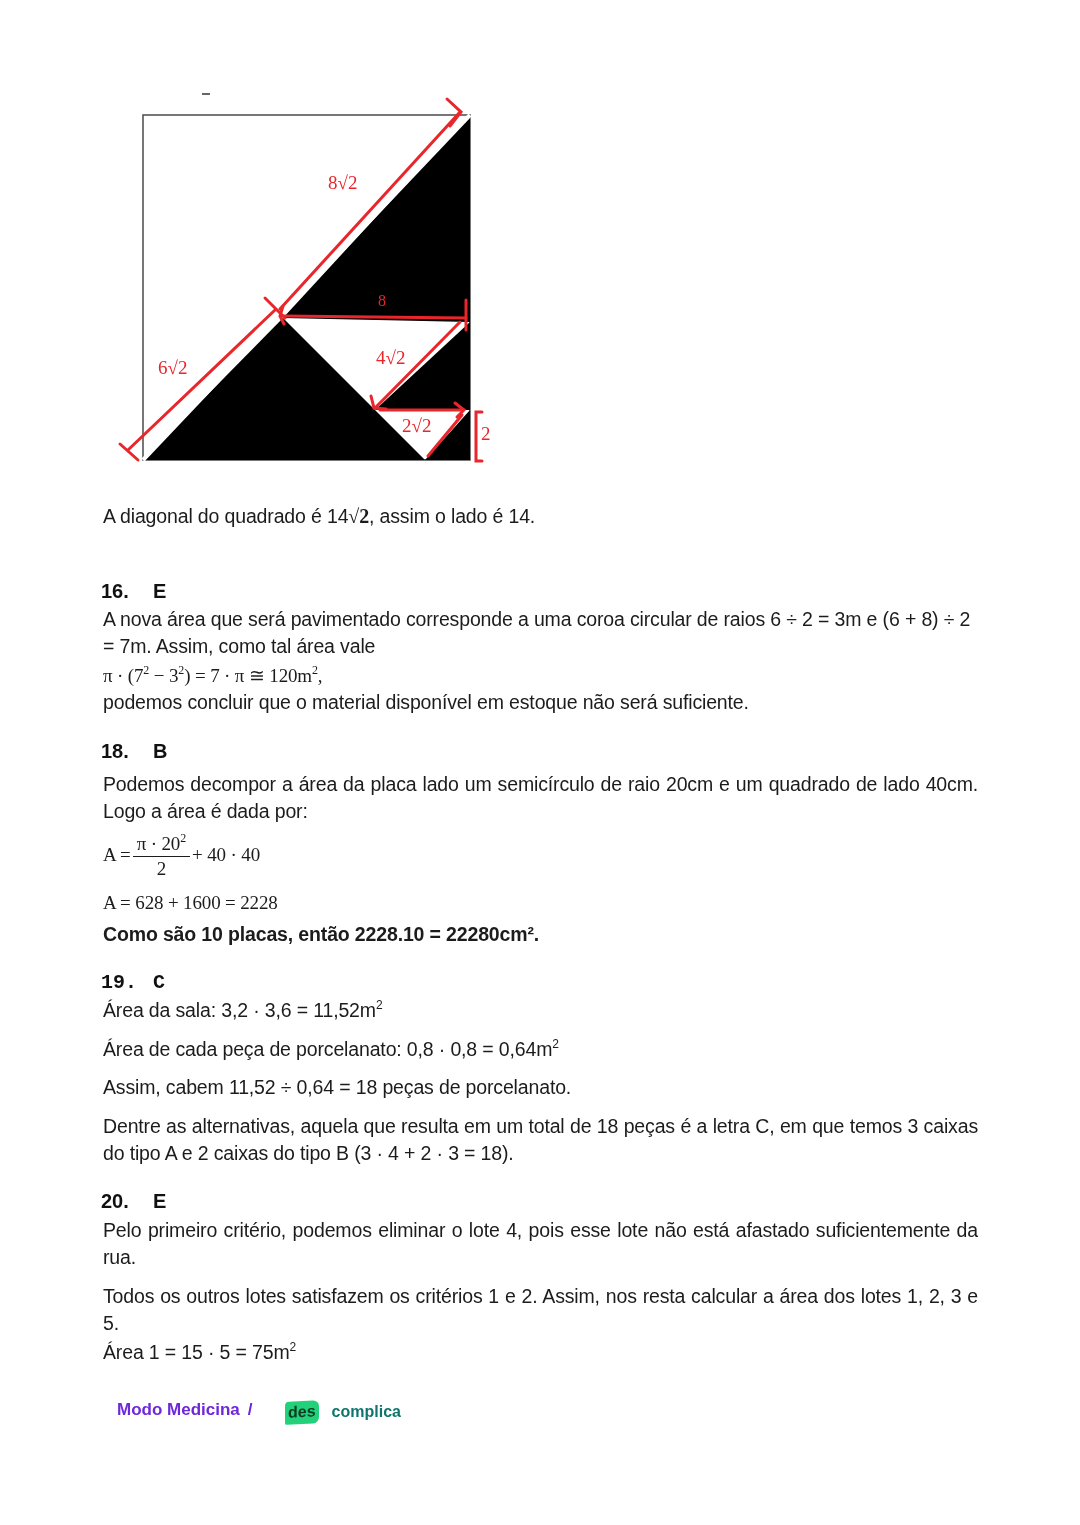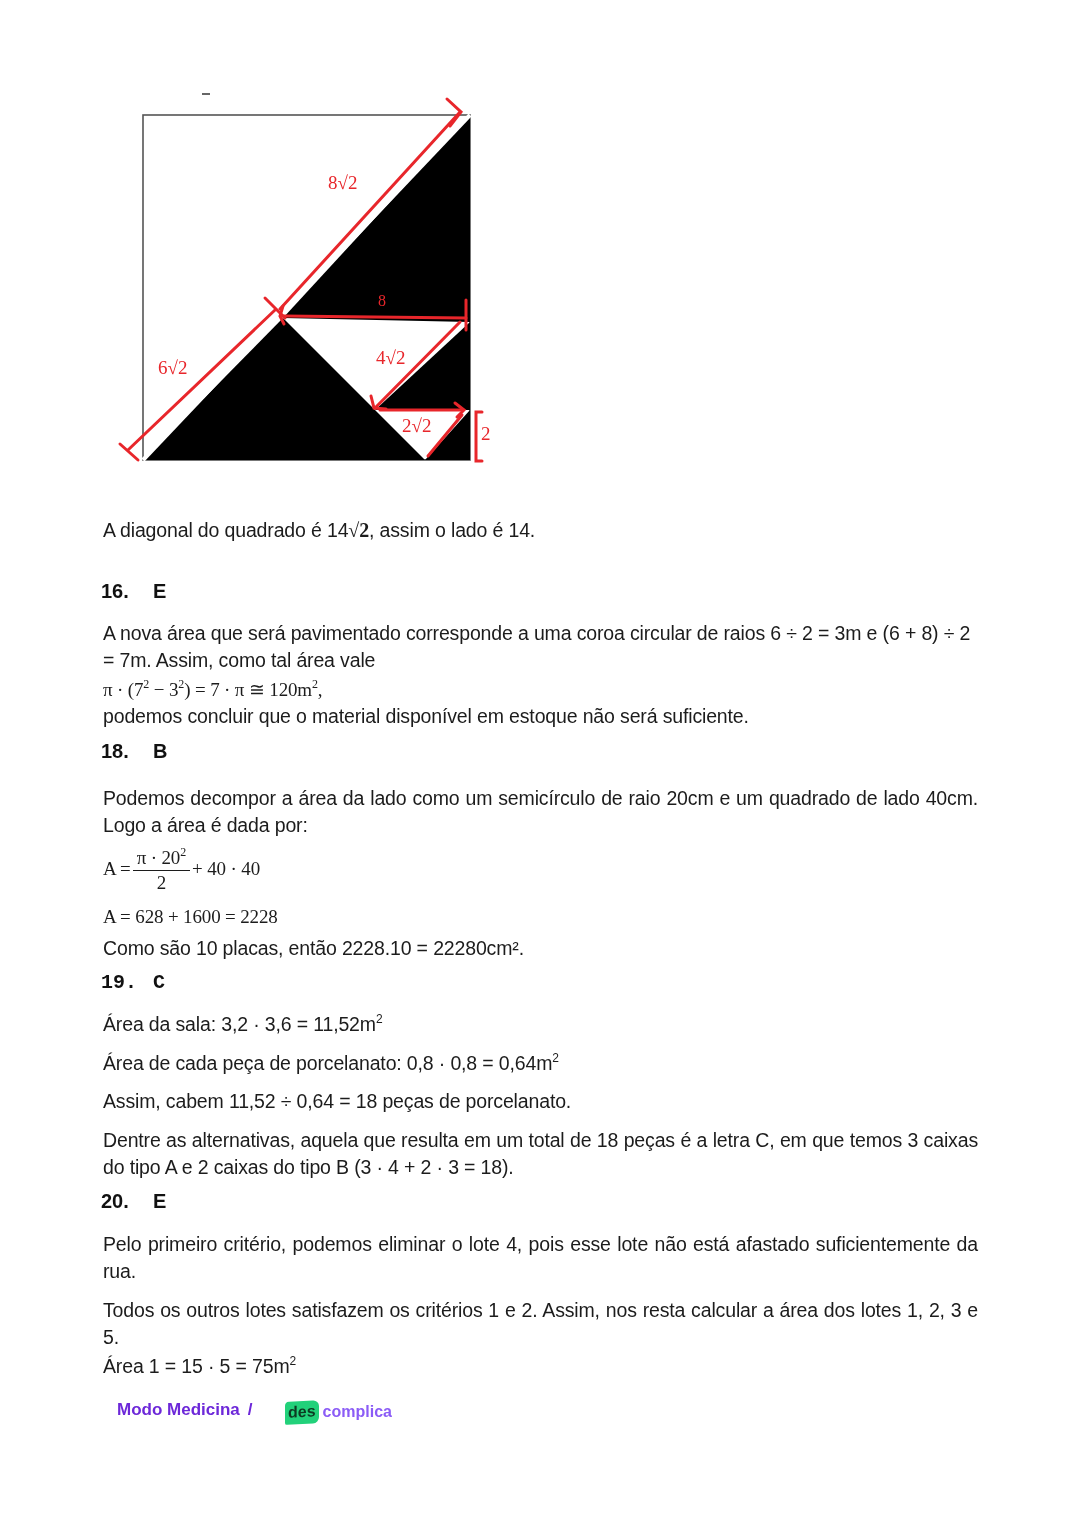--- a/index.html
+++ b/index.html
@@ -1,35 +1,35 @@
 <!DOCTYPE html>
 <html><head>
   <meta charset="utf-8">
   <style>
     html, body { margin: 0; padding: 0; background: #ffffff; }
     body { width: 1080px; height: 1525px; position: relative; overflow: hidden;
            font-family: "Liberation Sans", "DejaVu Sans", sans-serif; color: #1a1a1a; }
     .figure { position: absolute; left: 100px; top: 80px; width: 420px; height: 400px; text-align: right; }
     .figure svg { display: block; }
     .txt { position: absolute; left: 103px; width: 875px; font-size: 19.5px; line-height: 27px;
-           letter-spacing: -0.15px; color: #1c1c1c; margin-top: 14px; }
+           letter-spacing: -0.15px; color: #1c1c1c; }
     .just { text-align: justify; text-align-last: left; }
     .qhead { position: absolute; left: 101px; font-size: 20px; font-weight: bold; color: #111; }
     .qhead .num { display: inline-block; width: 52px; }
     .math { font-family: "Liberation Serif", "DejaVu Serif", serif; font-size: 20px; }
     sup { font-size: 12px; line-height: 0; vertical-align: 8px; }
     .frac { display: inline-block; vertical-align: middle; text-align: center; margin: 0 2px; }
     .frac .n { display: block; border-bottom: 1.3px solid #1c1c1c; padding: 0 4px 1px 4px; }
     .frac .d { display: block; padding-top: 1px; }
     .footer { position: absolute; left: 117px; top: 1400px; font-size: 17px; font-weight: bold; color: #6d28d9; }
     .footer .slash { margin-left: 8px; }
     .brand { position: absolute; left: 285px; top: 1399px; height: 26px; display: flex; align-items: center; }
     .brand .des { background: #22d17a; color: #0d3a22; font-weight: bold; font-size: 16px;
                   padding: 2px 3px 3px 3px; border-radius: 4px 6px 6px 2px; transform: skewY(-3deg); }
-    .brand .rest { font-weight: bold; font-size: 16px; color: #8b5cf6; margin-left: 4px; }
+    .brand .rest { font-weight: bold; font-size: 16px; color: #0f766e; margin-left: 13px; }
   </style>
 </head>
 <body>
 
 <div class="figure">
   <svg width="420" height="400" viewBox="100 80 420 400" xmlns="http://www.w3.org/2000/svg">
 
     <line x1="202" y1="94" x2="210" y2="94" stroke="#333" stroke-width="1.5"></line>
 
     <rect x="143" y="115" width="327" height="345" fill="#ffffff" stroke="#555" stroke-width="1.6"></rect>
@@ -83,26 +83,26 @@
 </div>
 <div class="txt" style="top:606px;">A nova área que será pavimentado corresponde a uma coroa circular de raios 6 ÷ 2 = 3m e (6 + 8) ÷ 2 = 7m. Assim, como tal área vale</div>
 <div class="txt math" style="top:662px; font-size:19px;">
   <span>π · (7</span><sup>2</sup><span> − 3</span><sup>2</sup><span>) = 7 · π ≅ 120m</span><sup>2</sup><span>,</span>
 </div>
 <div class="txt" style="top:689px;">podemos concluir que o material disponível em estoque não será suficiente.</div>
 
 <div class="qhead" style="top:740px;">
   <span class="num">18.</span><span>B</span>
 </div>
-<div class="txt just" style="top:771px;">Podemos decompor a área da lado como um semicírculo de raio 20cm e um quadrado de lado 40cm. Logo a área é dada por:</div>
+<div class="txt just" style="top:771px;">Podemos decompor a área da placa lado um semicírculo de raio 20cm e um quadrado de lado 40cm. Logo a área é dada por:</div>
 <div class="txt math" style="top:833px; font-size:19px; line-height:22px;">
   <span>A =</span><span class="frac"><span class="n"><span>π · 20</span><sup>2</sup></span><span class="d">2</span></span><span>+ 40 · 40</span>
 </div>
 <div class="txt math" style="top:889px; font-size:19px;">A = 628 + 1600 = 2228</div>
-<div class="txt" style="top:921px;">Como são 10 placas, então 2228.10 = 22280cm².</div>
+<div class="txt" style="top:921px;font-weight:bold;">Como são 10 placas, então 2228.10 = 22280cm².</div>
 
 <div class="qhead" style="top:971px;font-family:Liberation Mono, monospace;">
   <span class="num">19.</span><span>C</span>
 </div>
 <div class="txt" style="top:997px;"><span>Área da sala: 3,2 · 3,6 = 11,52m</span><sup>2</sup></div>
 <div class="txt" style="top:1036px;"><span>Área de cada peça de porcelanato: 0,8 · 0,8 = 0,64m</span><sup>2</sup></div>
 <div class="txt" style="top:1074px;">Assim, cabem 11,52 ÷ 0,64 = 18 peças de porcelanato.</div>
 <div class="txt just" style="top:1113px;">Dentre as alternativas, aquela que resulta em um total de 18 peças é a letra C, em que temos 3 caixas do tipo A e 2 caixas do tipo B (3 · 4 + 2 · 3 = 18).</div>
 
 <div class="qhead" style="top:1190px;">

